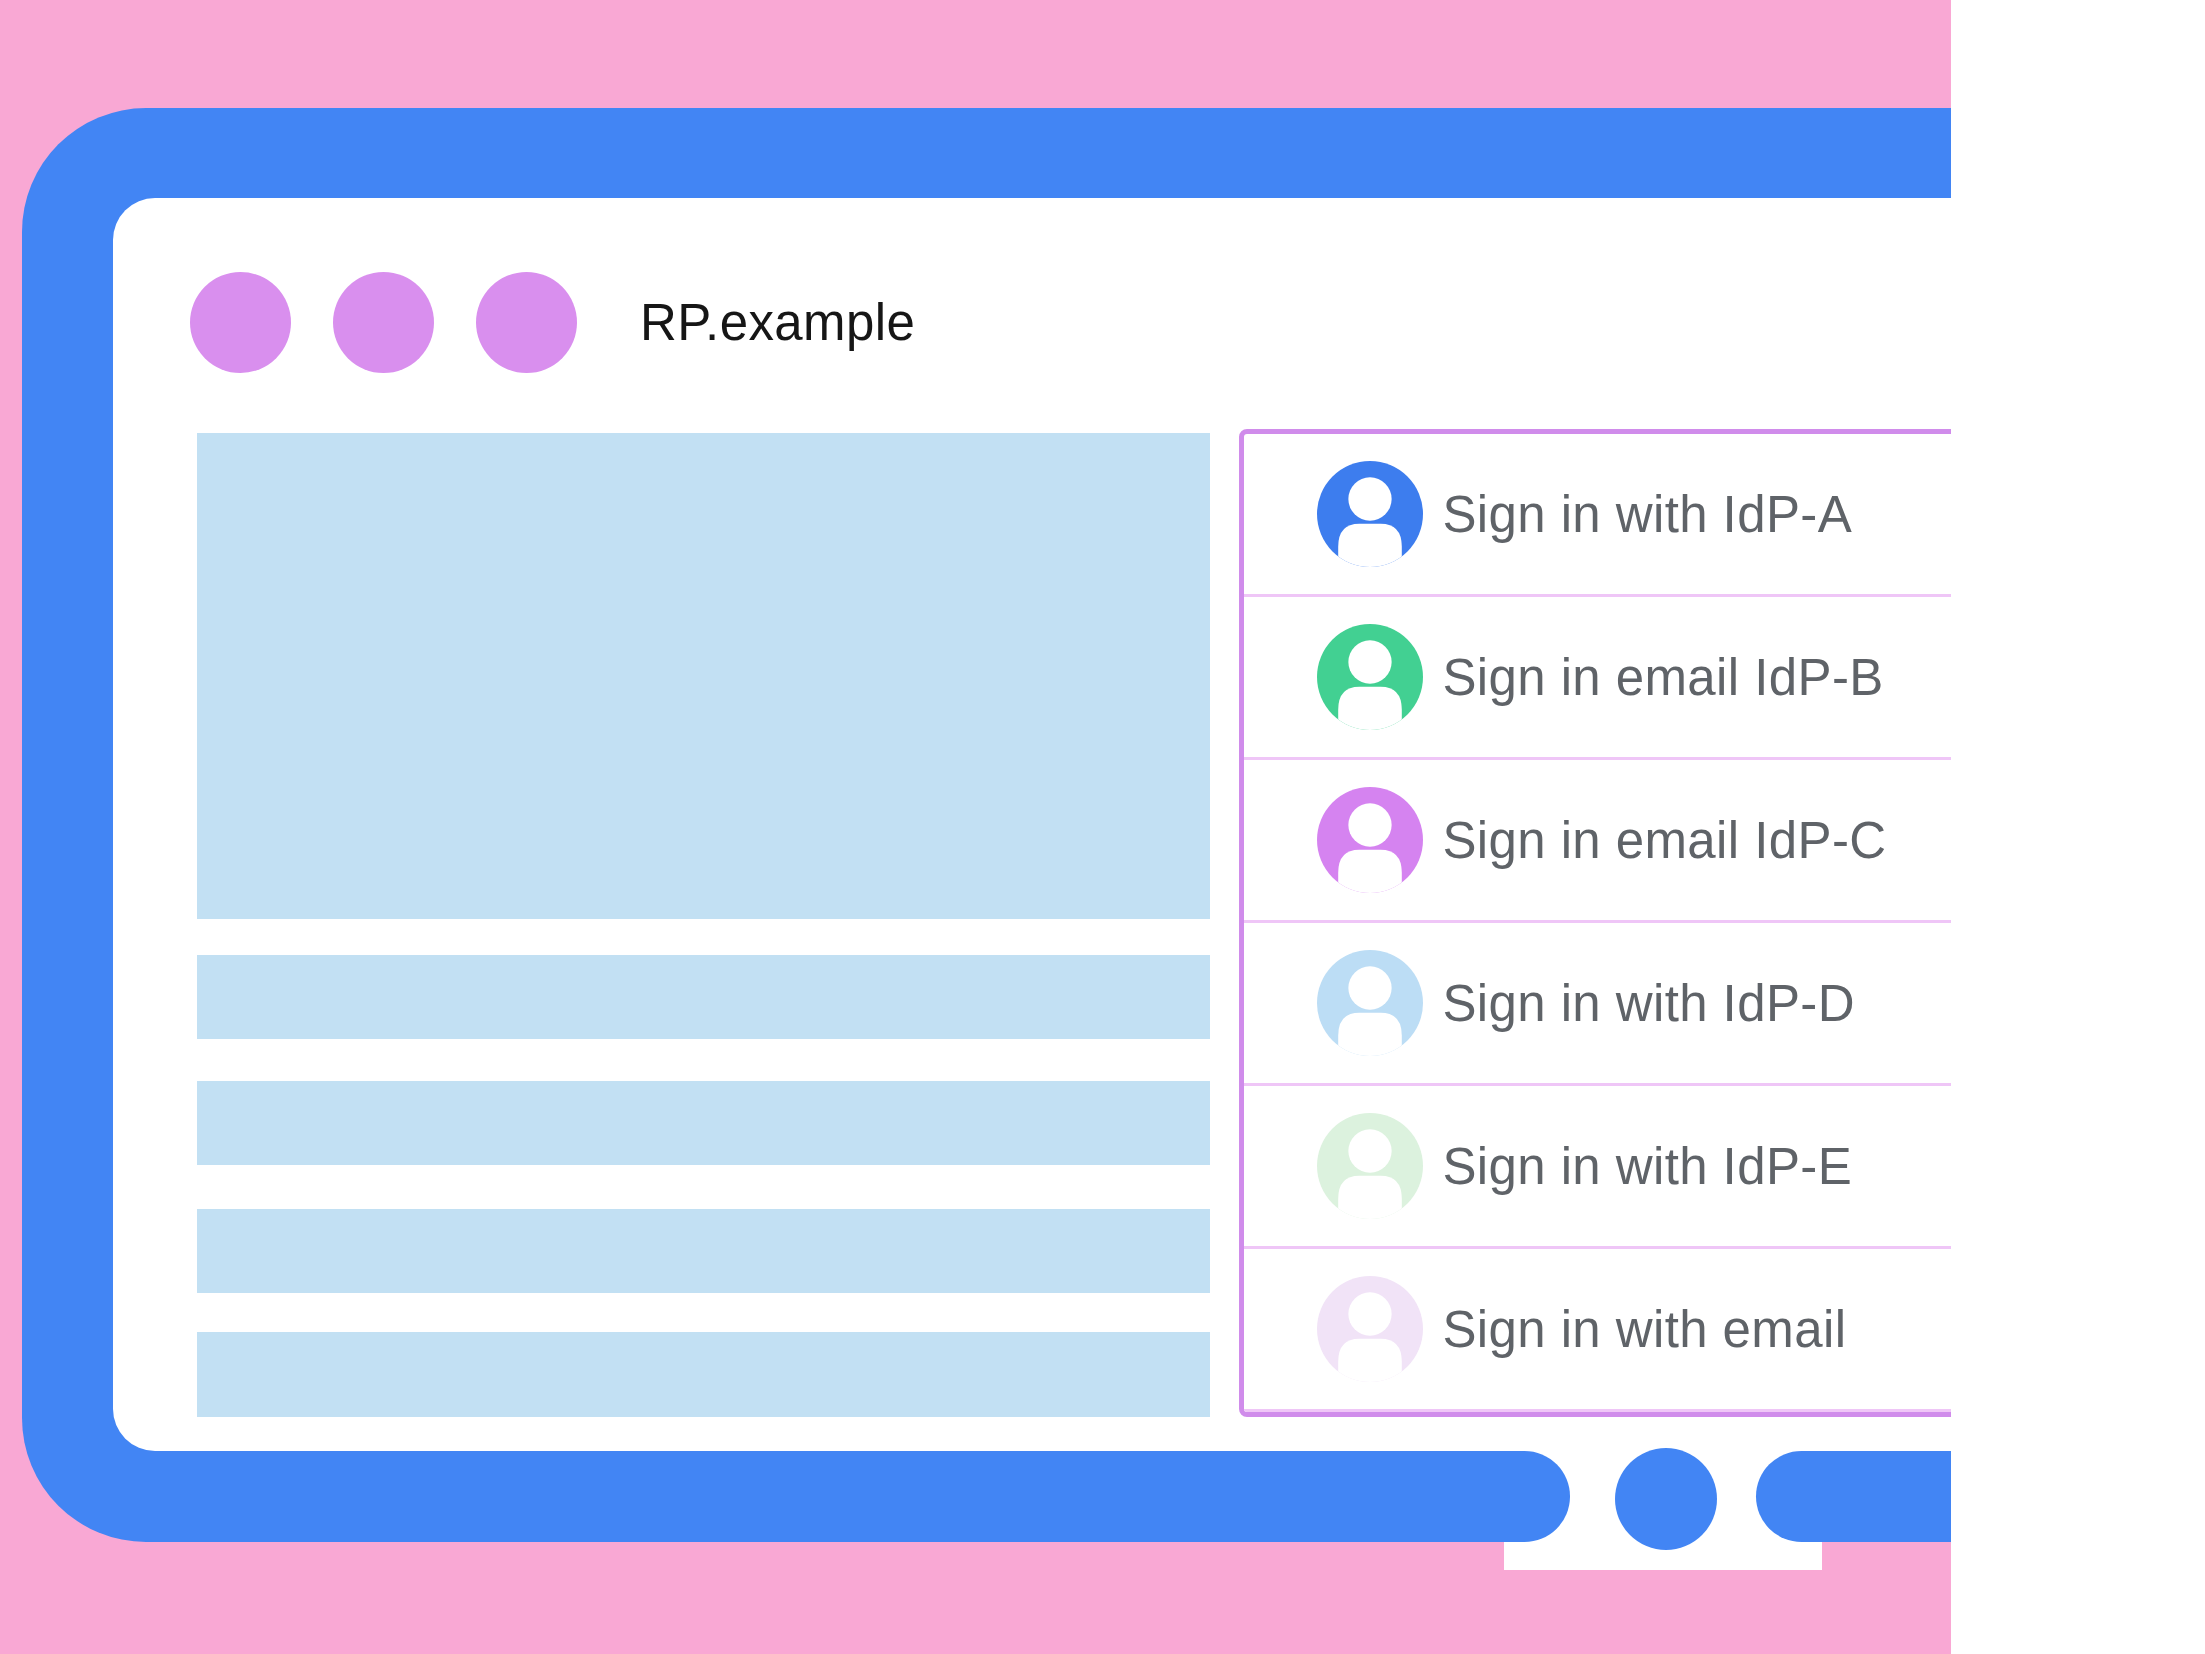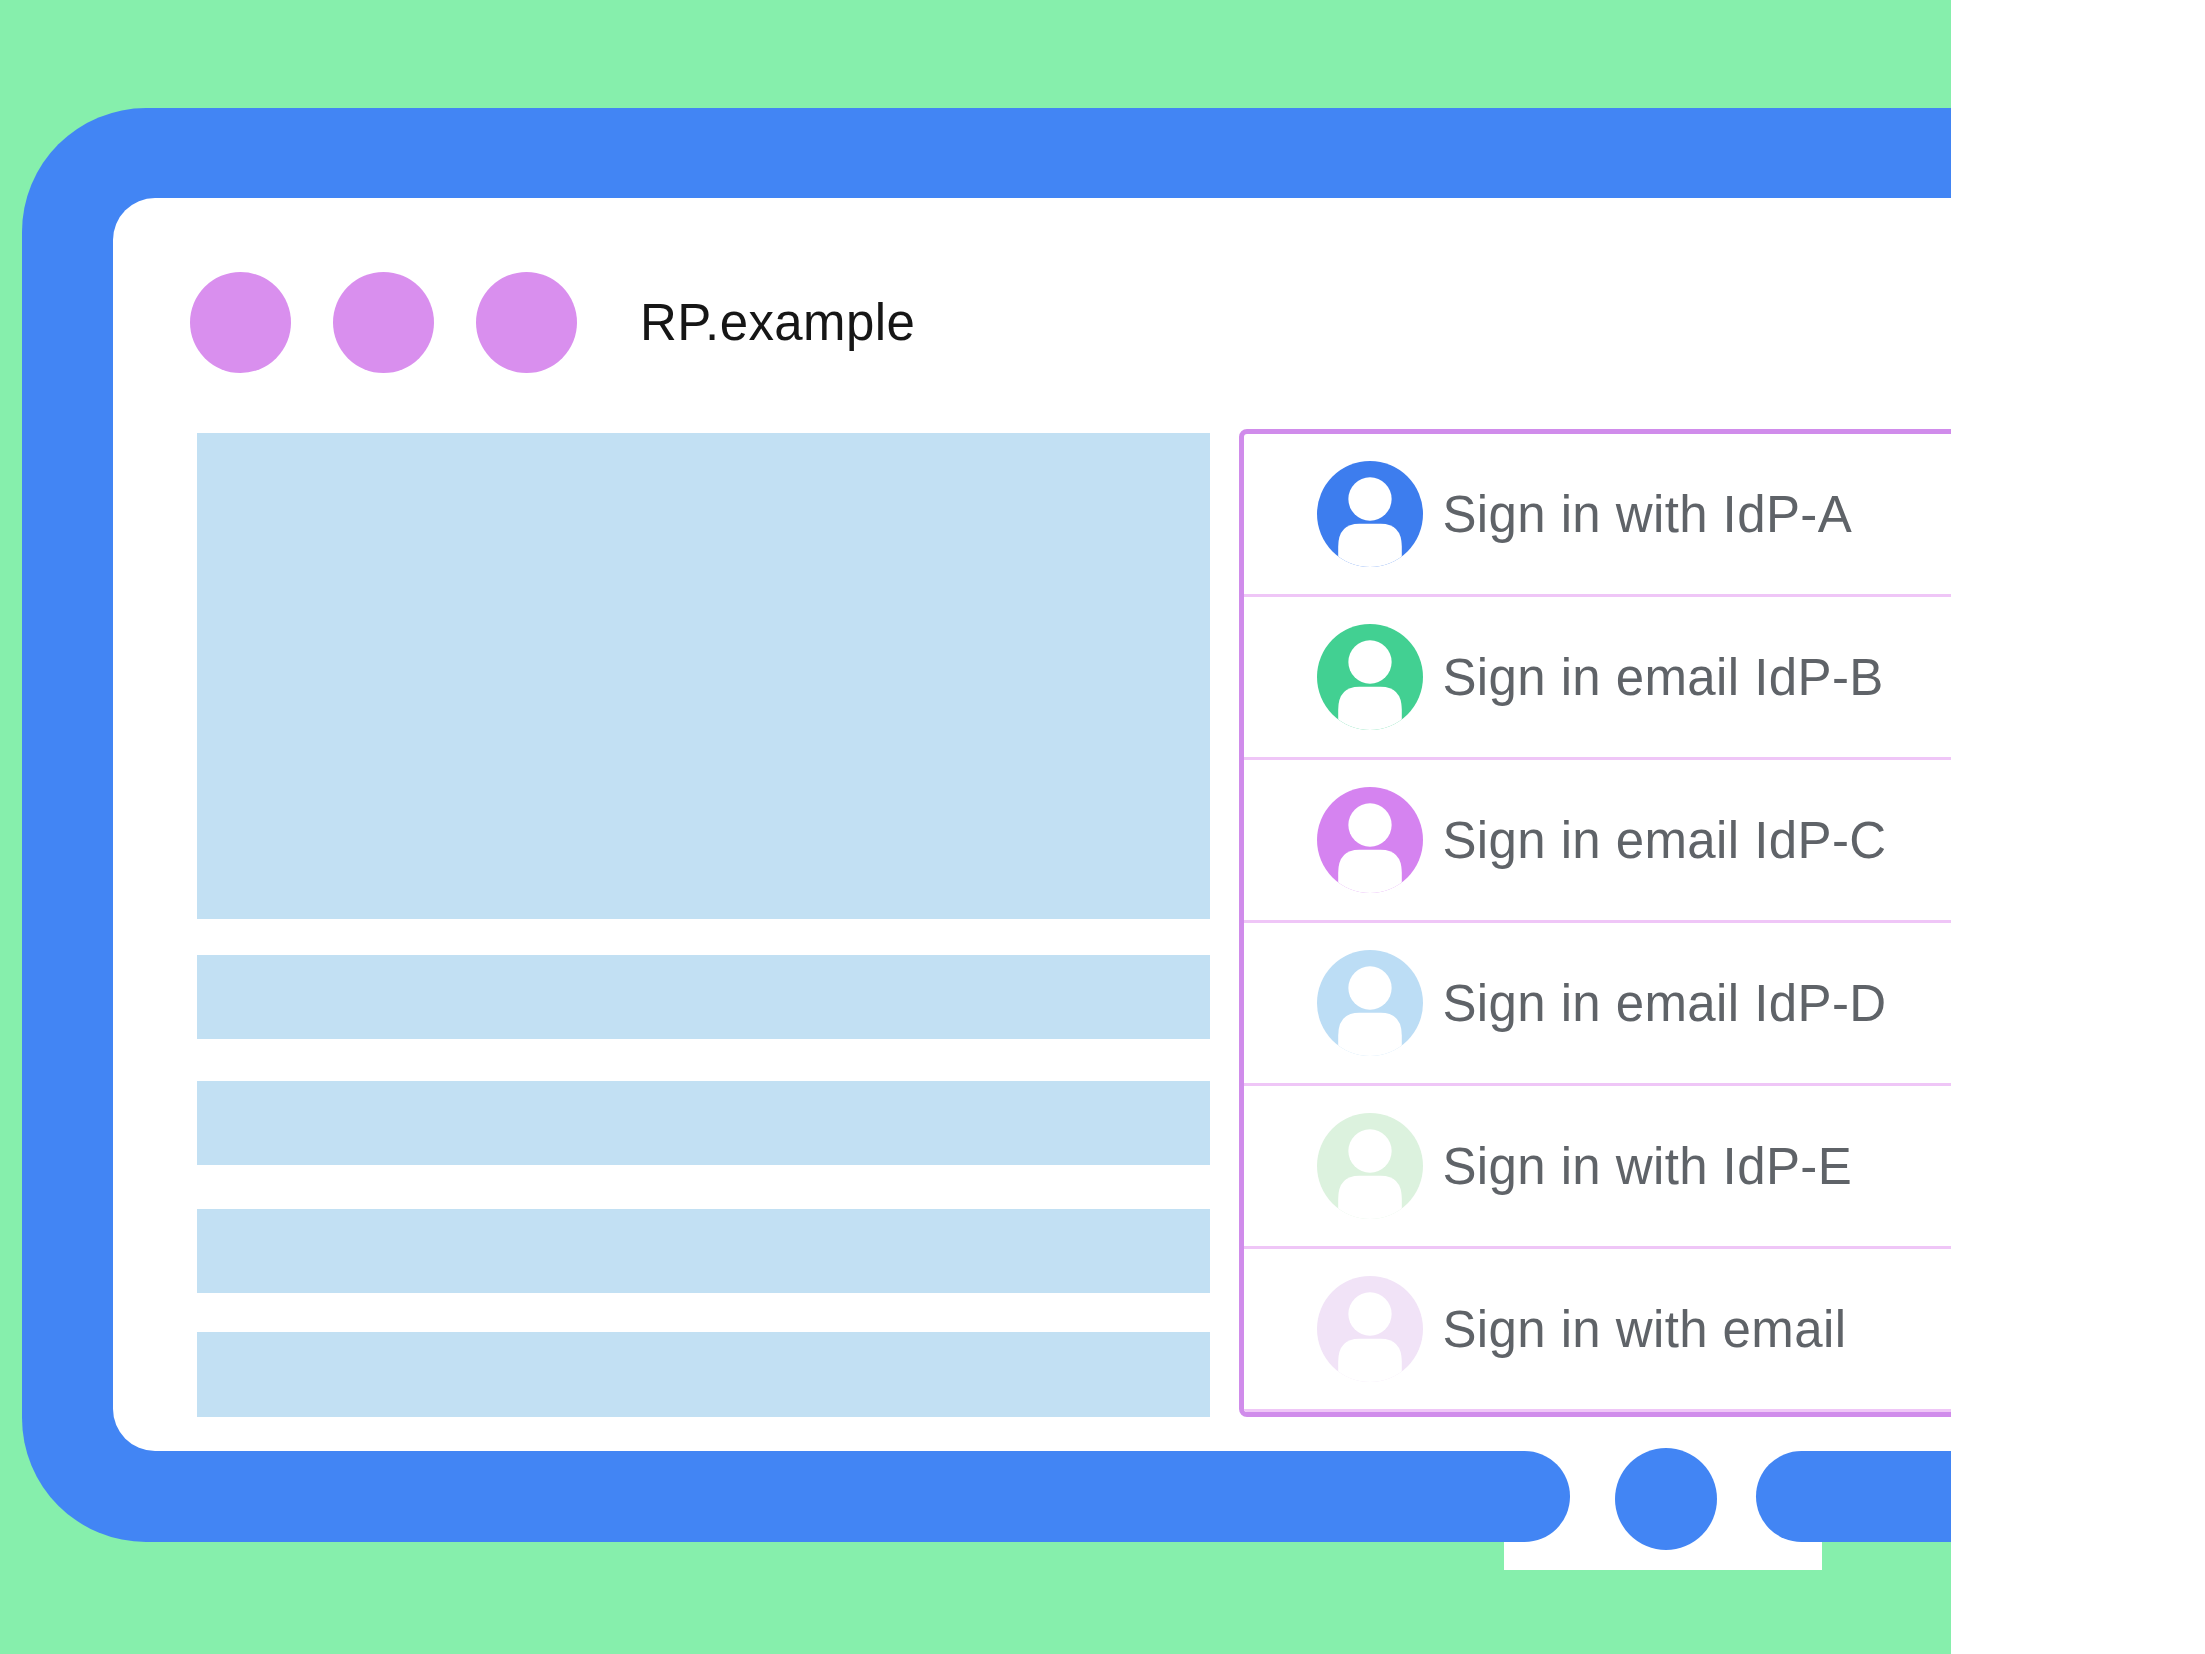--- a/index.html
+++ b/index.html
@@ -1,17 +1,17 @@
 <!DOCTYPE html>
 <html style="--frame-blue: #4285F4; --screen-white: #FFFFFF; --window-dot: #D98FEE; --title-black: #161616; --placeholder-blue: #C2E0F3; --panel-border: #D08CEB; --panel-divider: #EFC6F7; --label-gray: #5F6368;font-size:14px"><head>
 <meta charset="utf-8">
 <style>
   html,body{margin:0;padding:0;background:#ffffff;}
   .stage{
-    position:relative;width:1951px;height:1654px;background:#86efac;
+    position:relative;width:1951px;height:1654px;background:#f9a8d4;
     font-family:"Liberation Sans", sans-serif;overflow:hidden;
   }
   
   .frame{
     position:absolute;left:22px;top:108px;width:2155px;height:1434px;
     background:var(--frame-blue,#4285F4);border-radius:124px;
   }
   .screen{
     position:absolute;left:113px;top:198px;width:1975px;height:1253px;
     background:var(--screen-white,#ffffff);border-radius:42px;
@@ -140,21 +140,21 @@
     <div class="row-divider"></div>
 
     <div class="signin-row">
       <svg class="avatar" viewBox="0 0 120 120">
         <circle cx="60" cy="60" r="60" fill="#BCDDF5"></circle>
         <g clip-path="url(#avclip)" fill="#ffffff">
           <circle cx="60" cy="43" r="24.5"></circle>
           <path d="M24 124 L24 97 Q24 71 48 71 L72 71 Q96 71 96 97 L96 124 Z"></path>
         </g>
       </svg>
-      <span class="row-label">Sign in email IdP-D</span>
+      <span class="row-label">Sign in with IdP-D</span>
     </div>
     <div class="row-divider"></div>
 
     <div class="signin-row">
       <svg class="avatar" viewBox="0 0 120 120">
         <circle cx="60" cy="60" r="60" fill="#DCF2DE"></circle>
         <g clip-path="url(#avclip)" fill="#ffffff">
           <circle cx="60" cy="43" r="24.5"></circle>
           <path d="M24 124 L24 97 Q24 71 48 71 L72 71 Q96 71 96 97 L96 124 Z"></path>
         </g>

